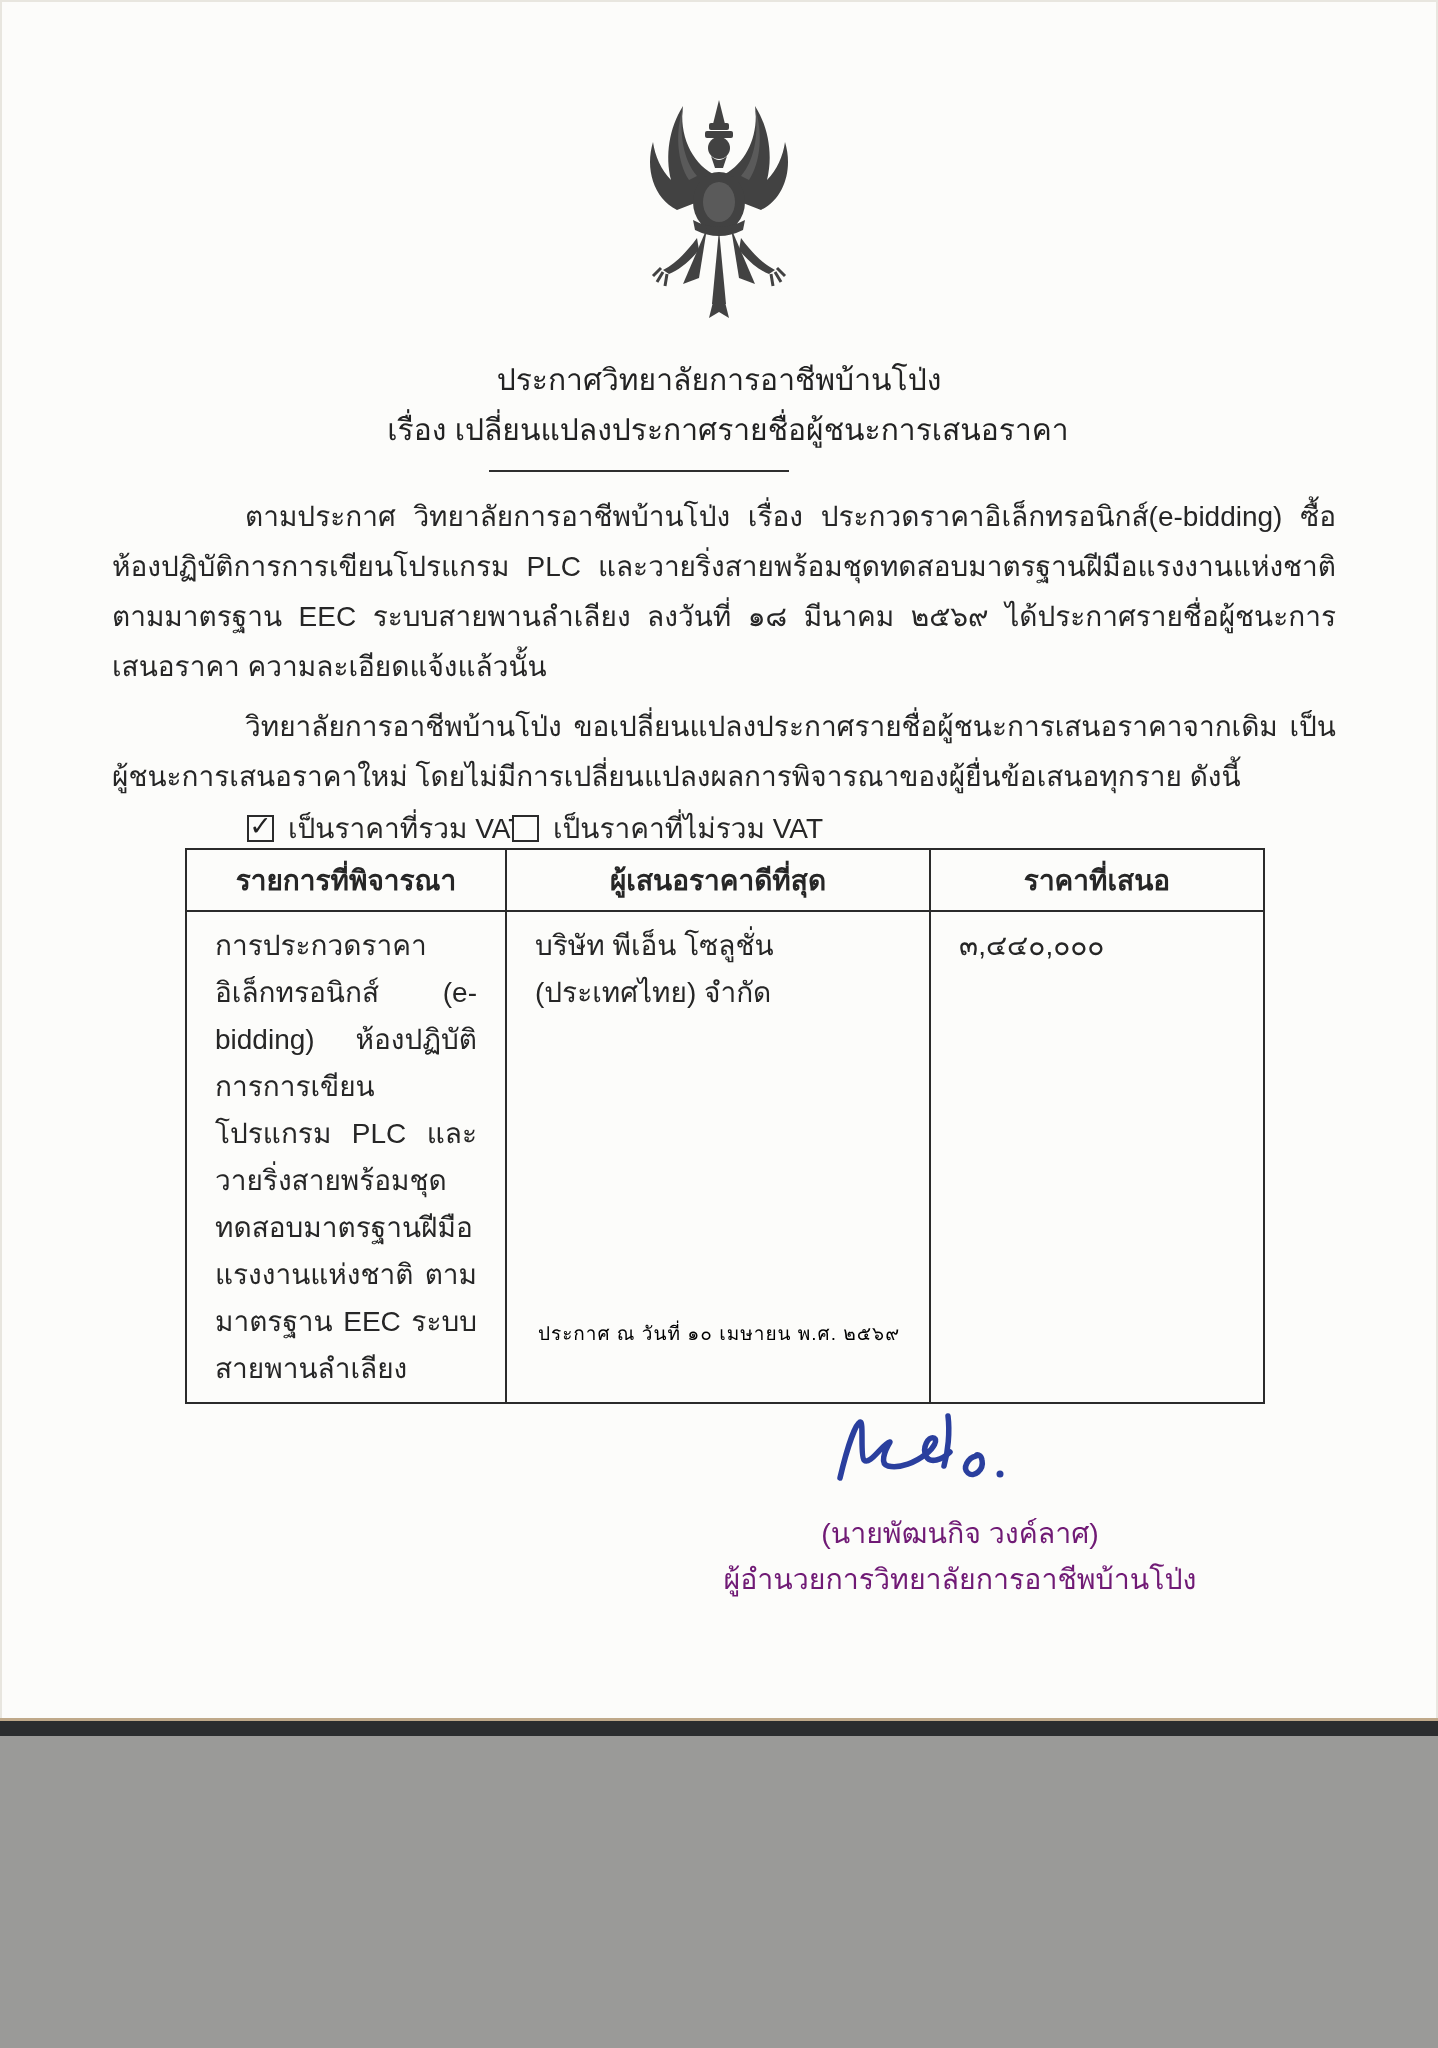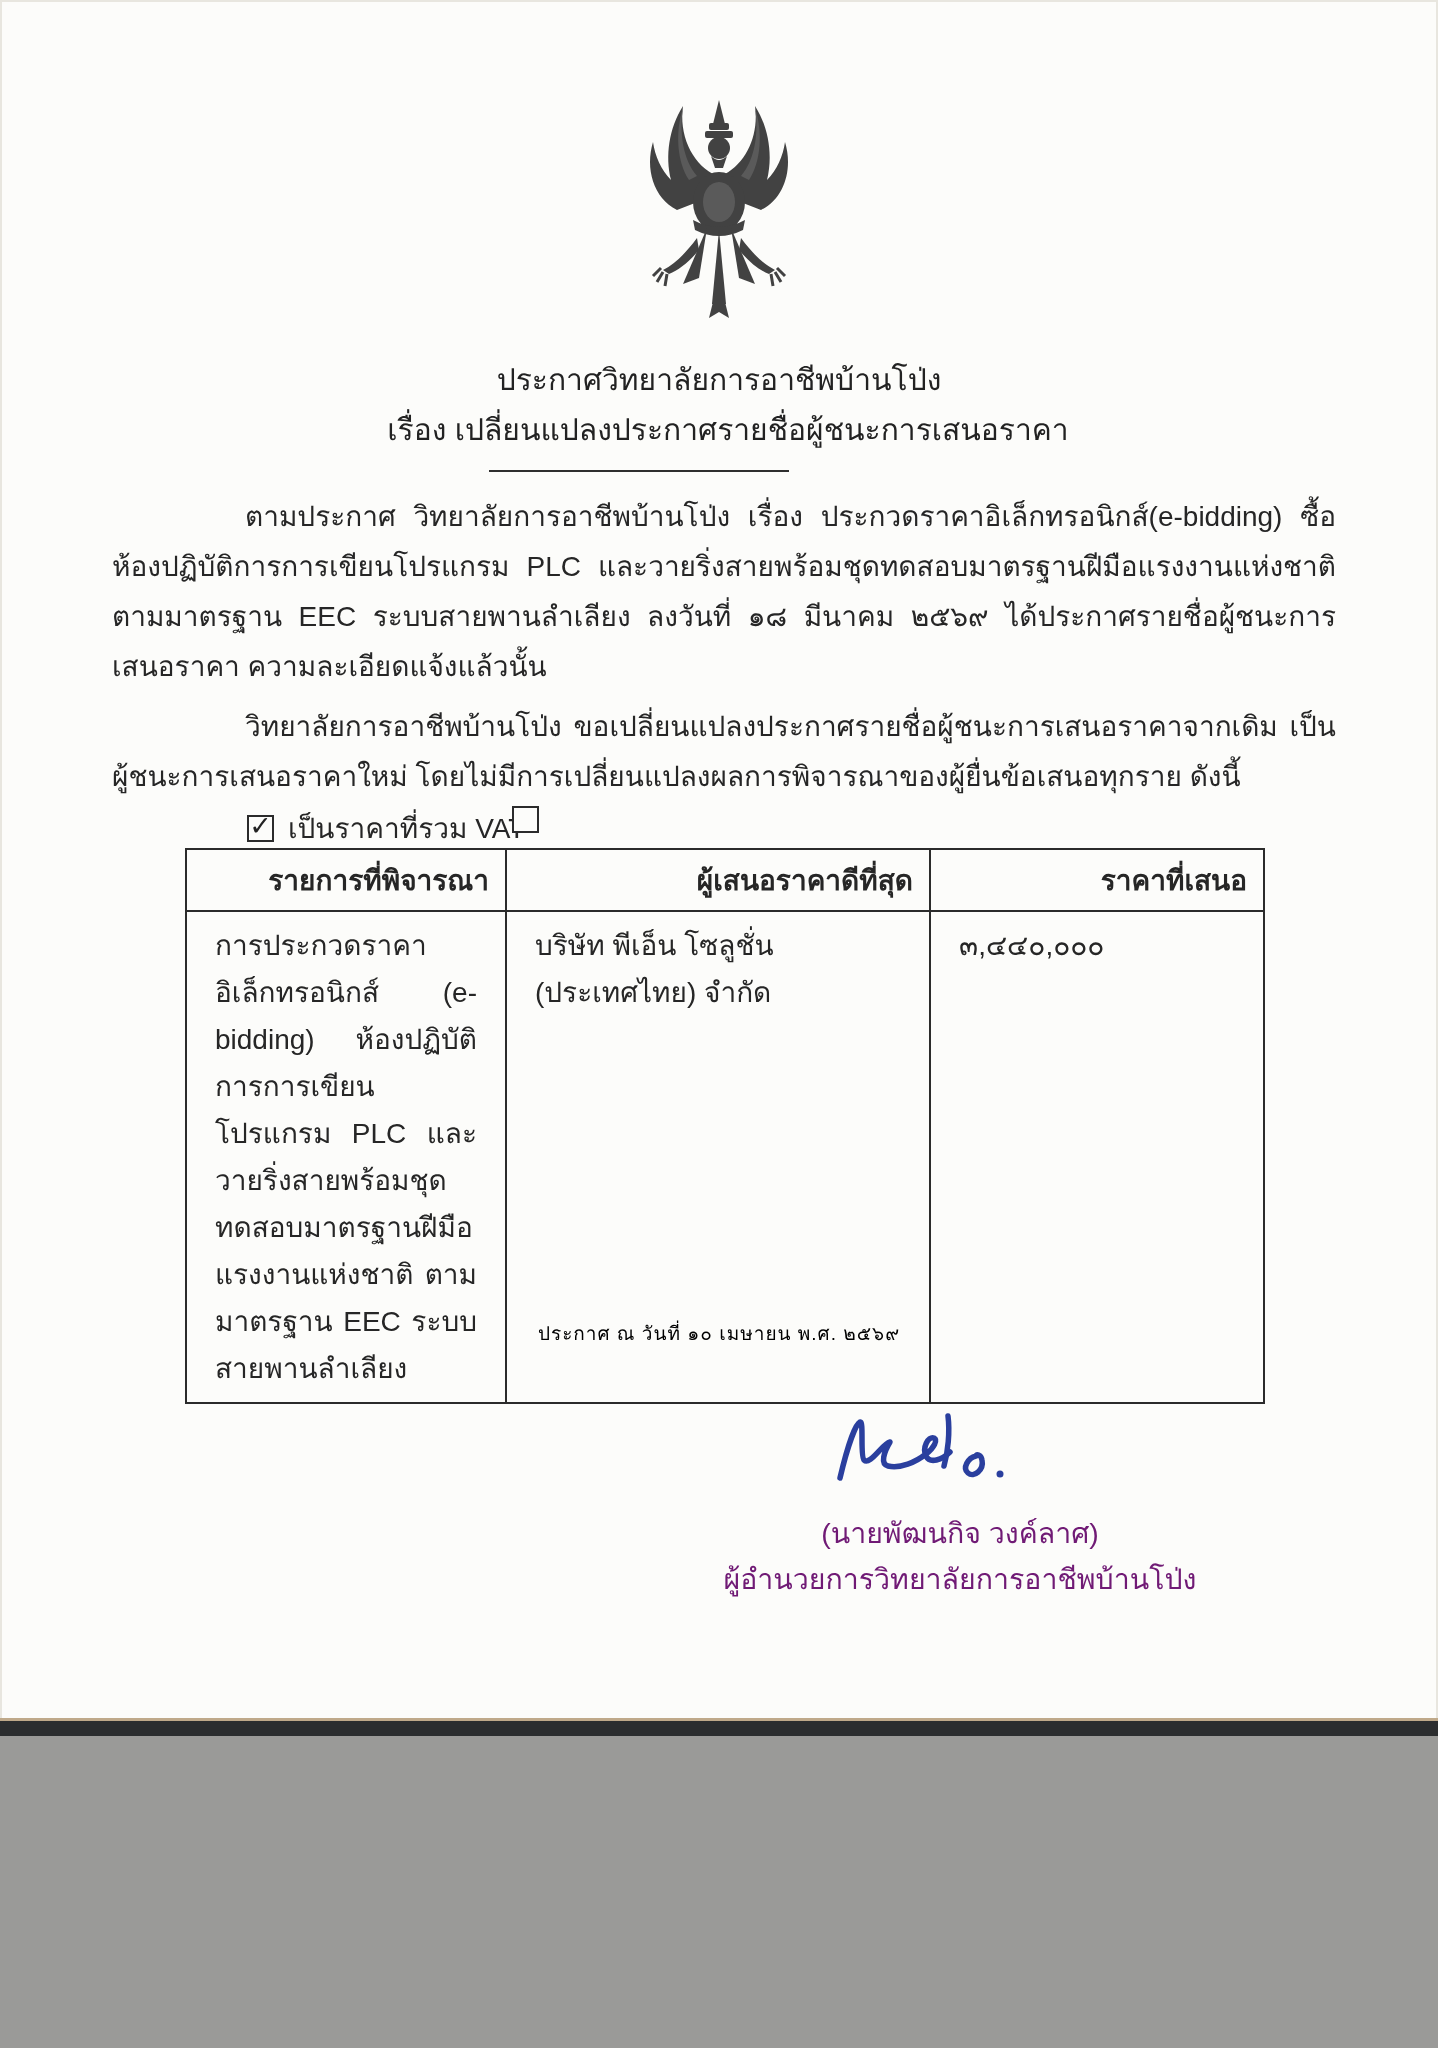--- a/index.html
+++ b/index.html
@@ -27,21 +27,21 @@
   
   .vat-row{position:absolute;top:806px;left:0;width:100%;height:40px;}
   .vat-option{position:absolute;display:flex;align-items:center;gap:14px;font-size:28px;color:#262626;}
   .vat-option.opt0{left:247px;}
   .vat-option.opt1{left:512px;}
   .cbox{width:23px;height:23px;border:2.5px solid #2b2b2b;display:flex;align-items:flex-end;justify-content:center;background:#fcfcfa;}
   .cbox .glyph{font-size:27px;font-weight:bold;line-height:20px;color:#222;transform:translateY(-4px);}
   
   table.bid{position:absolute;top:848px;left:185px;width:1078px;border-collapse:collapse;table-layout:fixed;}
   table.bid th,table.bid td{border:2.5px solid #2b2b2b;font-size:28px;color:#262626;}
-  table.bid th{height:52px;font-weight:bold;text-align:right;padding:4px 16px;}
+  table.bid th{height:52px;font-weight:bold;text-align:center;padding:4px 16px;}
   table.bid col.c1{width:320px;} table.bid col.c2{width:424px;} table.bid col.c3{width:334px;}
   table.bid td{vertical-align:top;padding:10px 28px;height:330px;}
   td.item-cell{text-align:justify;line-height:47px;}
   td.bidder-cell{line-height:47px;}
   td.price-cell{line-height:47px;}
   
   .date-line{position:absolute;top:1318px;left:0;width:100%;text-align:center;font-size:19px;color:#000000;letter-spacing:1px;}
   
   .signature{position:absolute;top:1404px;left:830px;}
   .sig-block{position:absolute;left:560px;width:800px;text-align:center;font-size:28.5px;color:#701a75;}
@@ -103,20 +103,21 @@
     <div class="vat-option opt0">
       <span class="cbox">
           <span class="glyph">✓</span>
         </span>
       <span>เป็นราคาที่รวม VAT</span>
     </div>
     <div class="vat-option opt1">
       <span class="cbox">
           <span class="glyph"></span>
         </span>
+      <span>เป็นราคาที่ไม่รวม VAT</span>
     </div>
   </div>
 
   <table class="bid">
     <colgroup>
         <col class="c1">
         <col class="c2">
         <col class="c3">
       </colgroup>
     <thead>

